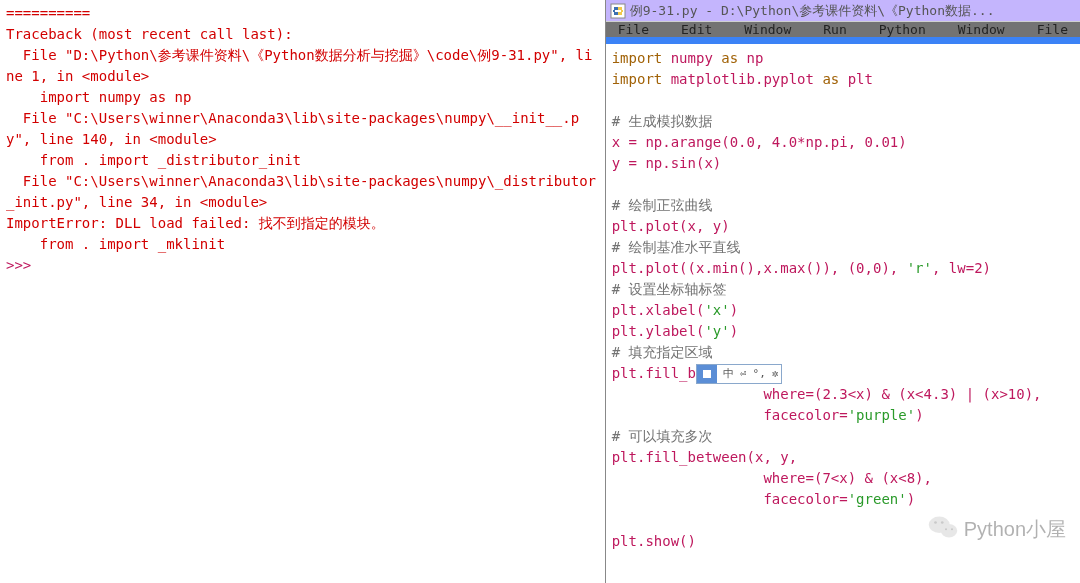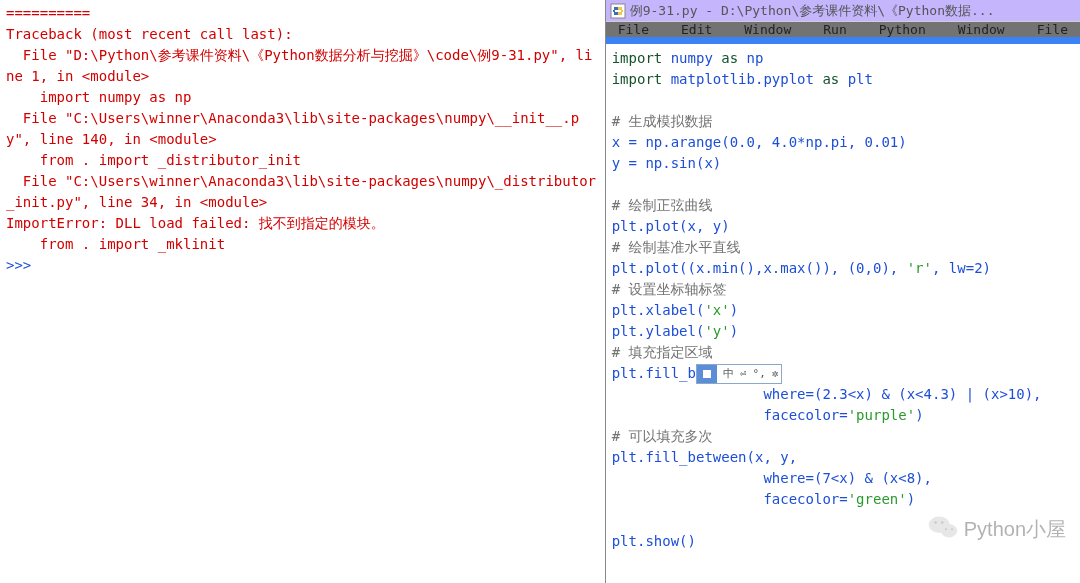--- a/index.html
+++ b/index.html
@@ -8,22 +8,22 @@
   .left { width:731px; height:100%; border-right:1px solid #888; padding:3px 6px; overflow:hidden; }
   .right { flex:1; height:100%; display:flex; flex-direction:column; }
   .titlebar { height:22px; background:#c4b5fd; display:flex; align-items:center; gap:4px; padding:0 4px; border-bottom:1px solid #d0d0d0; overflow:hidden; }
   .title-icon { width:16px; height:16px; flex-shrink:0; }
   .title-text { color:#555; font-size:13px; white-space:nowrap; }
   .menubar { height:22px; background:#737373; border-bottom:7px solid #3b82f6; display:flex; align-items:center; padding:0 4px; gap:16px; }
   .menu-item { padding:2px 8px; cursor:default; font-size:13px; color:#222; }
   .code-area { flex:1; padding:4px 6px; line-height:1.5; font-family:Consolas,"Microsoft YaHei",monospace; font-size:14px; white-space:pre-wrap; word-break:break-all; }
   .tb-line { line-height:1.5; white-space:pre-wrap; word-break:break-all; font-family:Consolas,"Microsoft YaHei",monospace; font-size:14px; }
   .red { color:#d20000; }
-  .black { color:#1d4ed8; }
-  .kw { color:#14532d; }
+  .black { color:#be185d; }
+  .kw { color:#a16207; }
   .str { color:#2a9a2a; }
   .cmt { color:#737373; }
   .ime { display:inline-flex; align-items:center; border:1px solid #8aa8cc; background:#fff; height:20px; vertical-align:middle; }
   .ime-block { width:20px; height:18px; background:#5b8ed6; margin:0 3px 0 0; display:flex; align-items:center; justify-content:center; }
   .ime-glyph { font-size:11px; color:#555; padding:0 3px; }
   .ime-block svg { width:12px; height:12px; }
   .watermark { position:absolute; right:14px; bottom:38px; opacity:0.45; display:flex; align-items:center; gap:6px; color:#555; font-family:"Microsoft YaHei",sans-serif; font-size:20px; }
   .watermark svg { width:30px; height:26px; }
 </style>
 </head>

